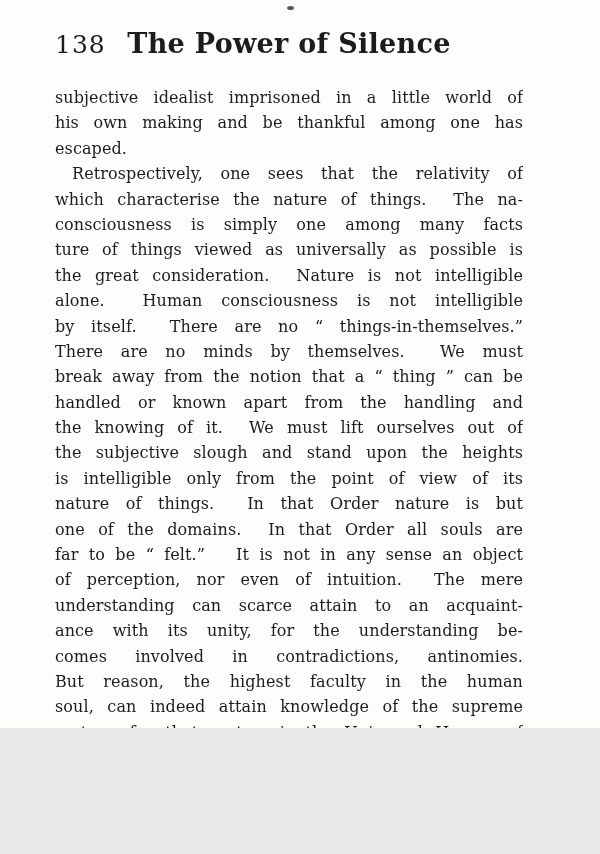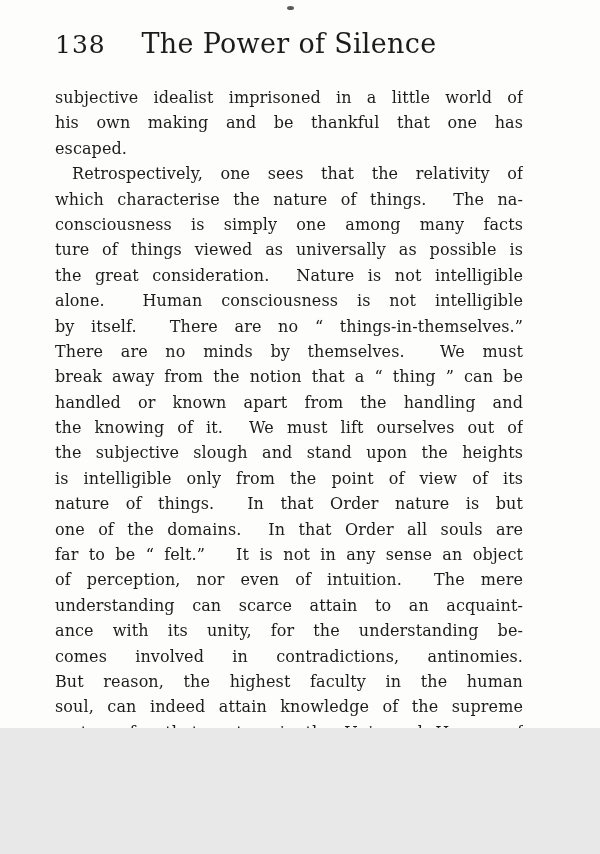--- a/index.html
+++ b/index.html
@@ -32,20 +32,21 @@
     font-variant-numeric: oldstyle-nums;
   }
   .running-title {
     position: absolute;
     left: 0;
     right: 0;
     top: 0;
     text-align: center;
     font-size: 27px;
     letter-spacing: 0.3px;
+    font-weight: bold;
   }
   .body-text {
     position: absolute;
     top: 85px;
     left: 55px;
     width: 468px;
   }
   .paragraph {
     margin: 0;
   }
@@ -82,21 +83,21 @@
   <div class="speck speck-3"></div>
 
   <div class="header">
     <span class="page-number">138</span>
     <span class="running-title">The Power of Silence</span>
   </div>
 
   <div class="body-text">
       <div class="paragraph">
         <div class="line">subjective idealist imprisoned in a little world of</div>
-        <div class="line">his own making and be thankful that one has</div>
+        <div class="line">his own making and be thankful among one has</div>
         <div class="line last-left">escaped.</div>
       </div>
       <div class="paragraph">
         <div class="line indent">Retrospectively, one sees that the relativity of</div>
         <div class="line">which characterise the nature of things.  The na-</div>
         <div class="line">consciousness is simply one among many facts</div>
         <div class="line">ture of things viewed as universally as possible is</div>
         <div class="line">the great consideration.  Nature is not intelligible</div>
         <div class="line">alone.  Human consciousness is not intelligible</div>
         <div class="line">by itself.  There are no “ things-in-themselves.”</div>

